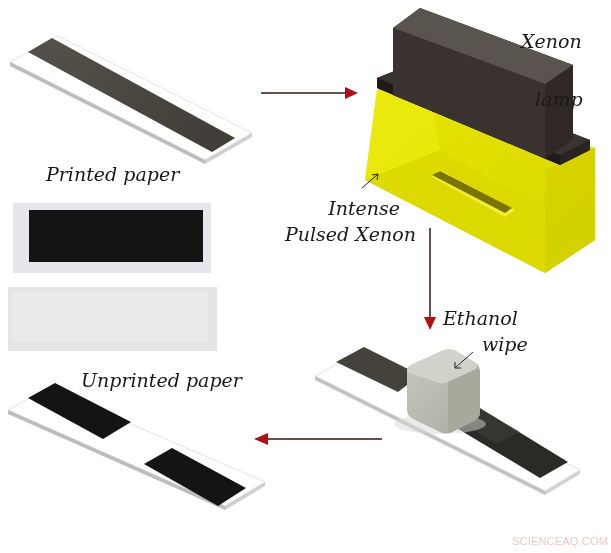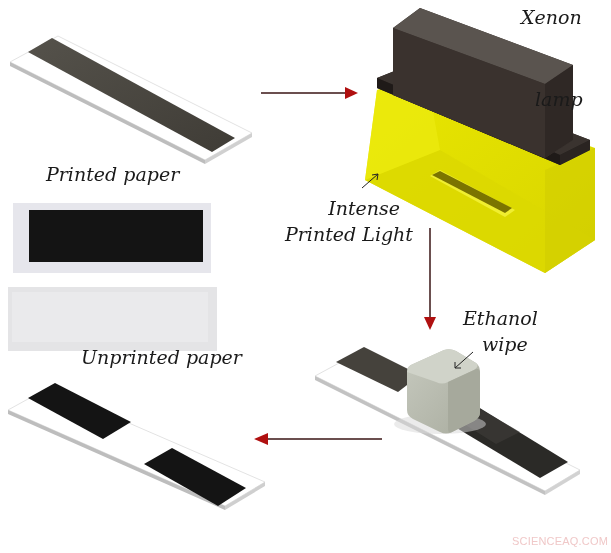--- a/index.html
+++ b/index.html
@@ -125,23 +125,23 @@
     <polygon points="8,410 225,506 225,510 8,414" fill="#bdbdbd"></polygon>
     <polygon points="225,506 265,482 265,486 225,510" fill="#cfcfcf"></polygon>
     <polygon points="28,398 55,383 131,422 103,439" fill="#141414"></polygon>
     <polygon points="144,464 172,448 246,488 218,506" fill="#141414"></polygon>
   </g>
 </svg>
 
 <div class="label" style="left:46px; top:163px;text-align:center;">Printed paper</div>
 
 <div class="label center" style="left:290px; top:197px; width:110px;">Intense</div>
-<div class="label center" style="left:285px; top:223px; width:120px;">Printed Light</div>
+<div class="label center" style="left:285px; top:223px; width:120px;">Pulsed Xenon</div>
 
-<div class="label" style="left:521px; top:6px;">Xenon</div>
+<div class="label" style="left:521px; top:30px;">Xenon</div>
 <div class="label" style="left:535px; top:40px;margin-top:48px;">lamp</div>
 
-<div class="label" style="left:463px; top:307px;">Ethanol</div>
+<div class="label" style="left:443px; top:307px;">Ethanol</div>
 <div class="label" style="left:482px; top:333px;text-align:right;">wipe</div>
 
-<div class="label" style="left:81px; top:346px;text-align:center;">Unprinted paper</div>
+<div class="label" style="left:81px; top:369px;text-align:center;">Unprinted paper</div>
 
 <div class="watermark" style="left:512px; top:535px;">SCIENCEAQ.COM</div>
 
 </body></html>

